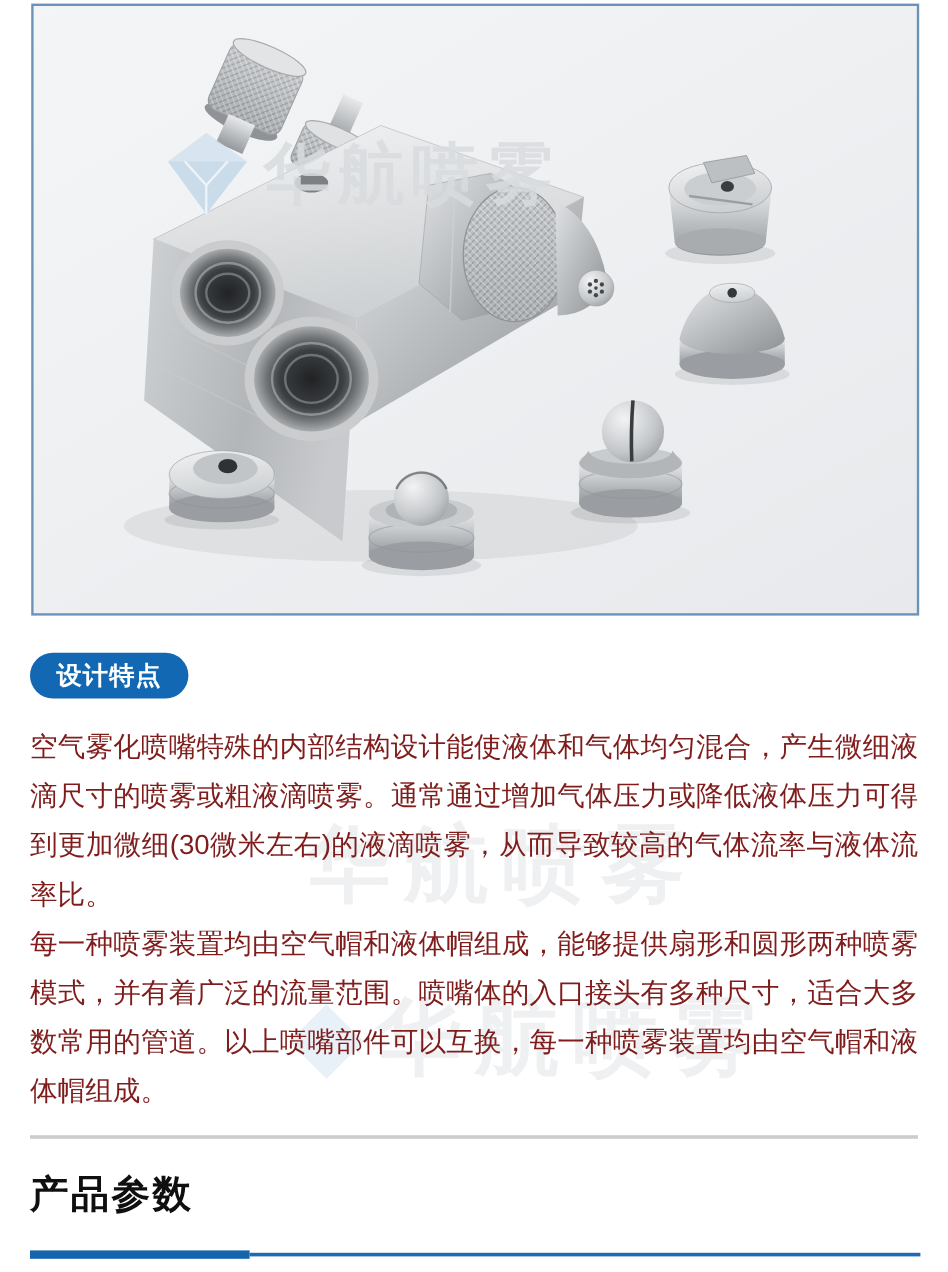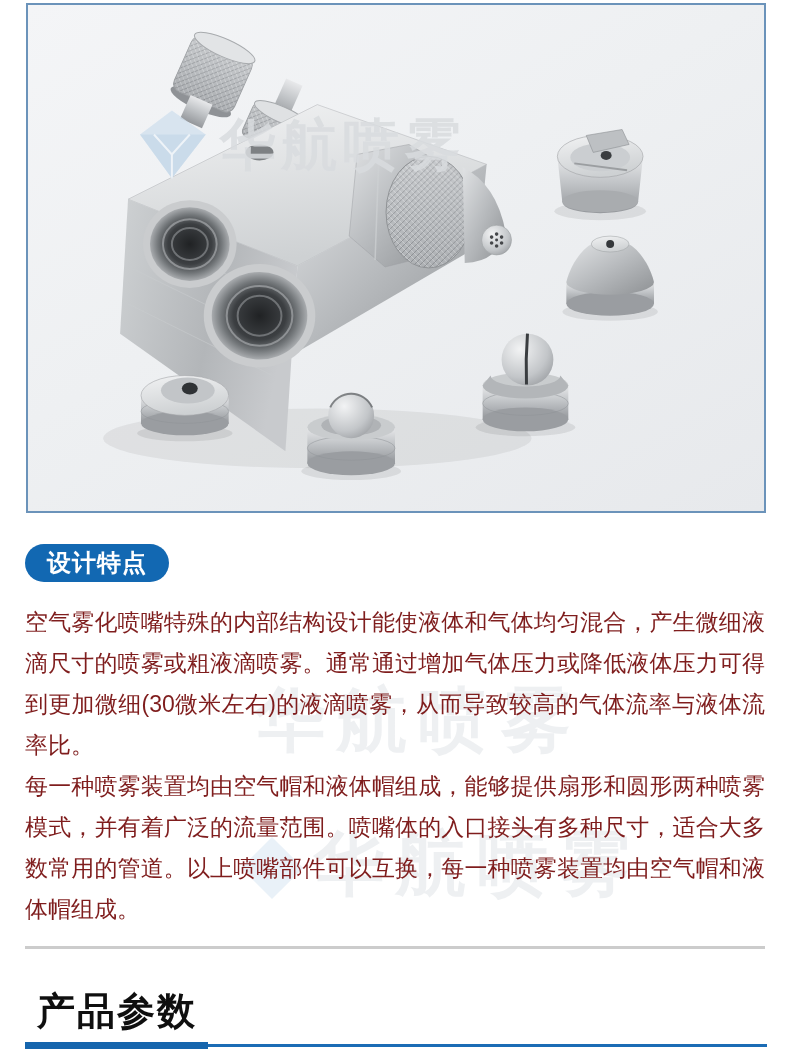--- a/index.html
+++ b/index.html
@@ -12,21 +12,21 @@
   .photo-frame{
     position:absolute;left:26px;top:3px;width:736px;height:506px;
     border:2px solid #6b93ba;box-sizing:content-box;
     background:linear-gradient(150deg,#f4f5f7 0%,#eef0f2 45%,#e7e9ec 100%);
   }
   .photo-frame svg{position:absolute;left:0;top:0;width:100%;height:100%;}
   
   .badge{
     position:absolute;left:25px;top:544px;height:38px;
     padding:0 22px;border-radius:19px;background:#1268b2;
-    color:#ffffff;font-size:24px;font-weight:bold;letter-spacing:1px;
+    color:#ffffff;font-size:21px;font-weight:bold;letter-spacing:1px;
     display:flex;align-items:center;justify-content:center;
   }
   
   .body-text{
     position:absolute;left:25px;top:602px;width:740px;z-index:2;
     font-size:23px;line-height:41px;color:#7f1d1d;text-align:justify;
   }
   .body-text p{margin:0;}
   .text-watermark{
     position:absolute;z-index:1;white-space:nowrap;pointer-events:none;
@@ -34,22 +34,22 @@
   }
   .text-watermark .wm-diamond{
     display:inline-block;width:44px;height:44px;margin:0 20px 4px 0;
     background:rgba(168,200,228,0.25);transform:rotate(45deg);vertical-align:middle;
   }
   #wm1{left:255px;top:674px;}
   #wm2{left:250px;top:818px;}
   
   .divider{position:absolute;left:25px;top:946px;width:740px;height:3px;background:#cccccc;}
   .params-title{
-    position:absolute;left:25px;top:974px;margin:12px;
-    font-size:38px;font-weight:bold;color:#0f0f0f;letter-spacing:2px;
+    position:absolute;left:25px;top:974px;margin:0;
+    font-size:32px;font-weight:bold;color:#0f0f0f;letter-spacing:2px;
   }
   .underline{position:absolute;left:25px;top:1042px;width:742px;height:7px;}
   .underline .thick{position:absolute;left:0;top:0;width:183px;height:7px;background:#1565ad;}
   .underline .thin{position:absolute;left:183px;top:2px;width:559px;height:3px;background:#1b6cb5;}
 </style>
 </head>
 <body>
 
 <div class="photo-frame">
   <svg viewBox="0 0 738 508">

